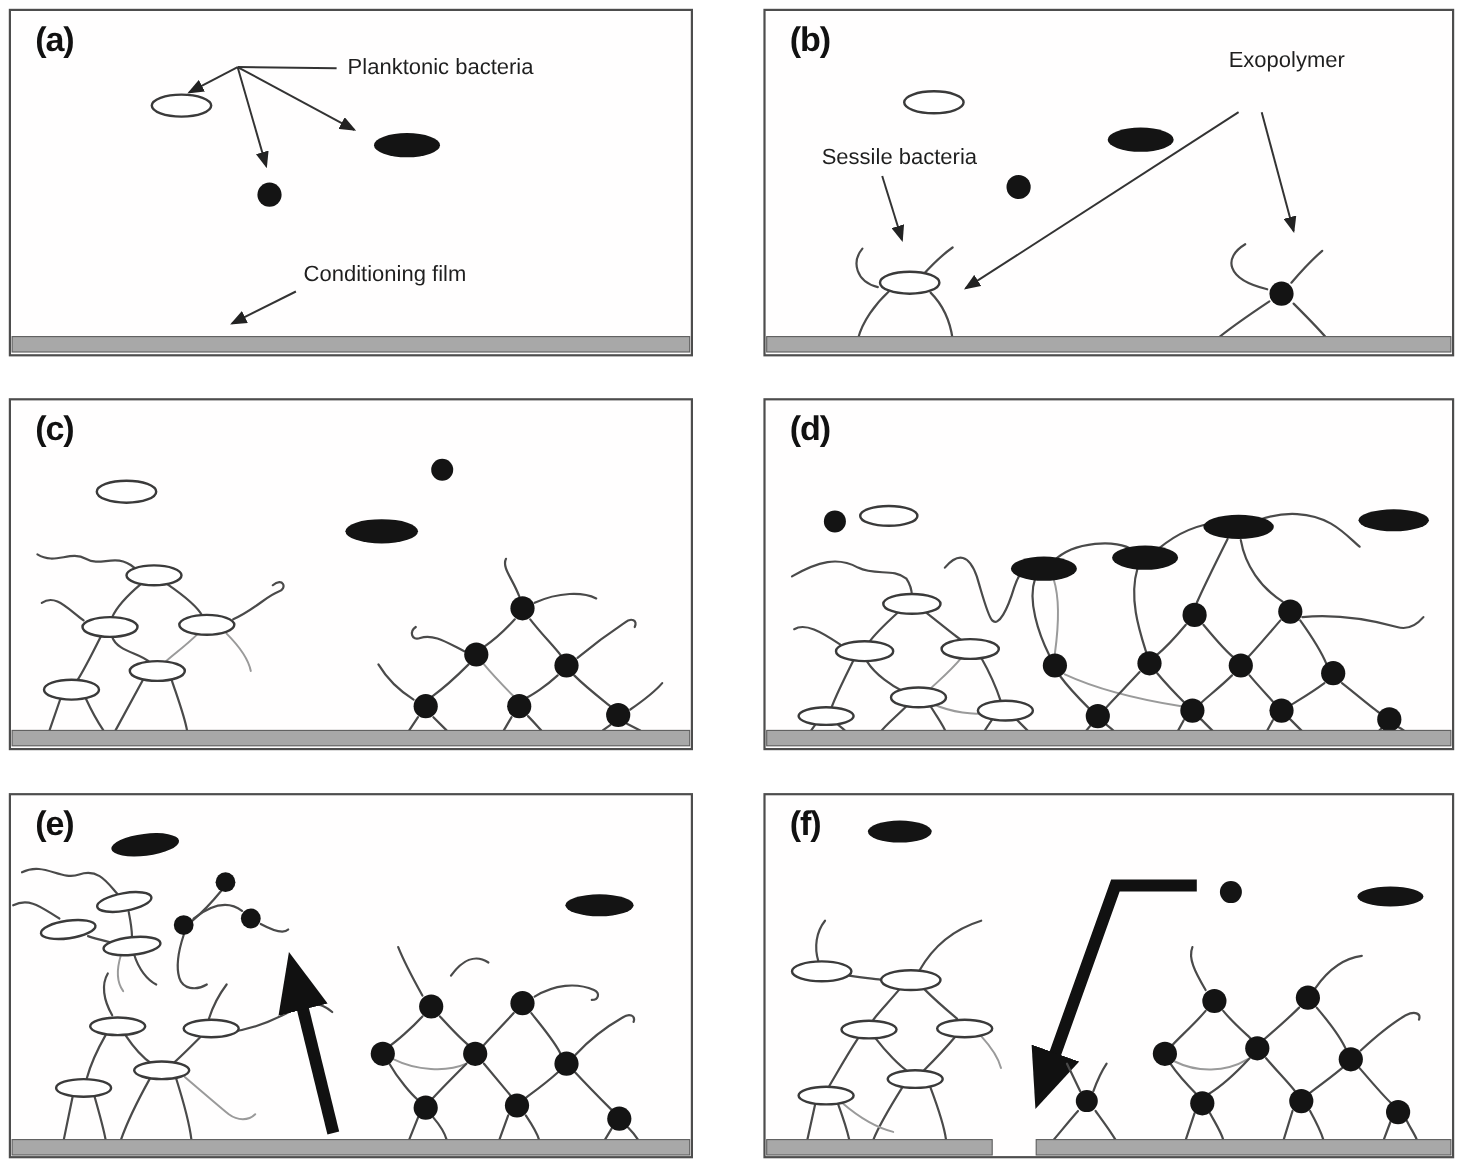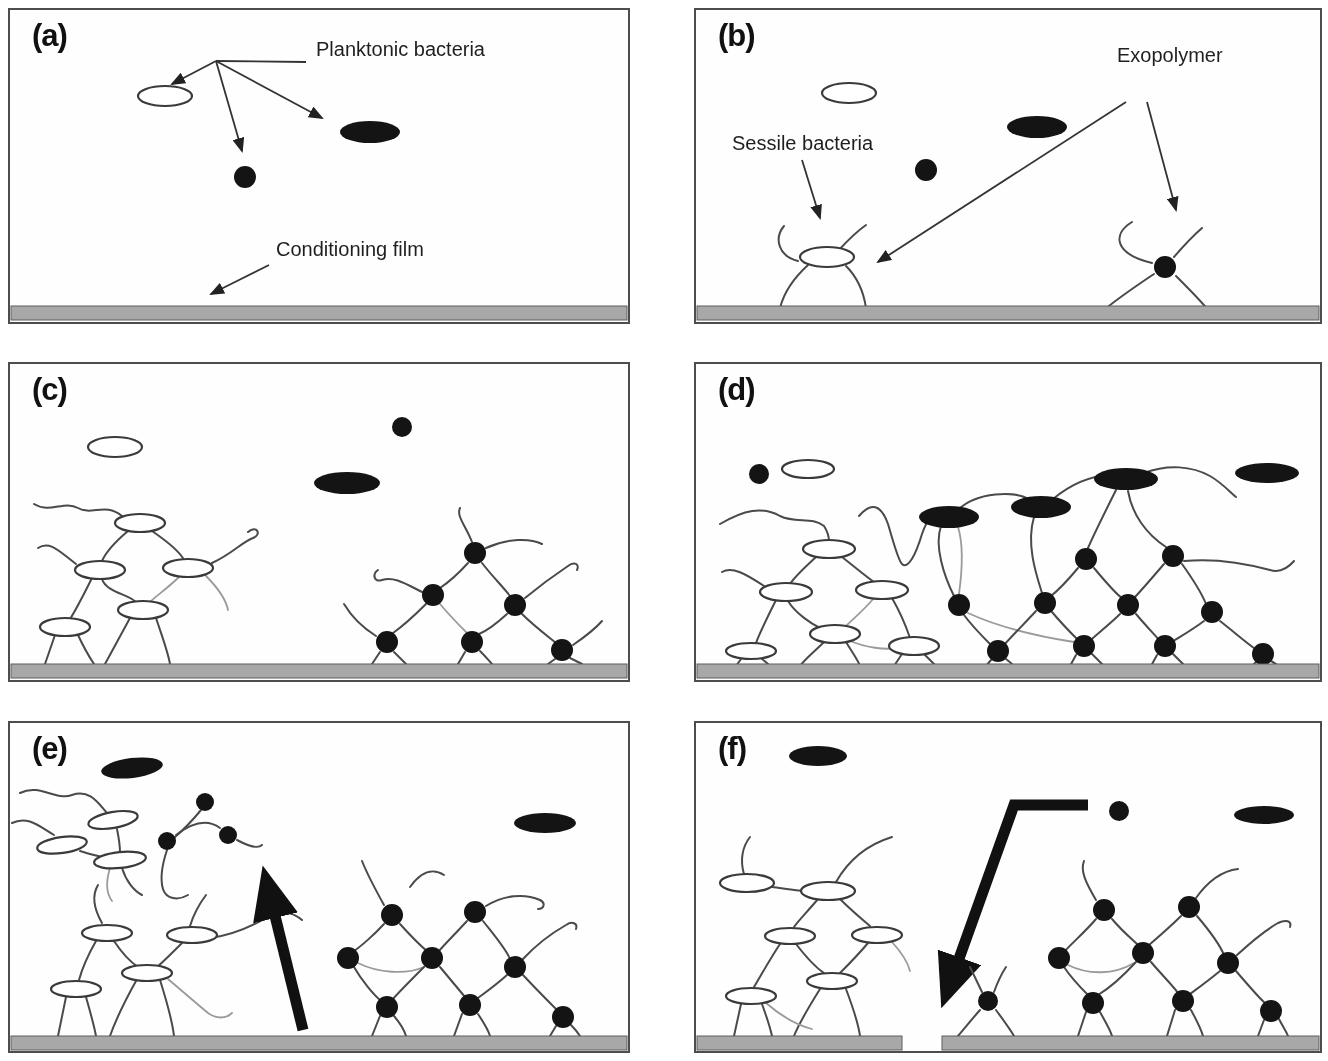--- a/index.html
+++ b/index.html
@@ -19,21 +19,21 @@
   .thick-arrow{fill:none;stroke:#111;stroke-width:11;stroke-linejoin:miter;}
   .substrate{fill:#a8a8a8;stroke:#5c5c5c;stroke-width:1;}
 </style>
 </head>
 <body>
 
 <div class="page">
 
   <section class="panel" style="left:8px;top:8px;width:622px;height:316px">
     <span class="plabel">(a)</span>
-    <span class="ann" style="left:306px;top:28px">Planktonic bacteria</span>
+    <span class="ann" style="left:306px;top:40px">Planktonic bacteria</span>
     <span class="ann" style="left:266px;top:228px">Conditioning film</span>
     <svg viewBox="0 0 618 312" preserveAspectRatio="none">
       <defs>
         <marker id="ta" markerUnits="userSpaceOnUse" markerWidth="15" markerHeight="12" refX="13" refY="6" orient="auto">
             <path d="M0,0 L15,6 L0,12 Z" fill="#222"></path>
           </marker>
       </defs>
       <g>
         <path class="thin-arrow" d="M296,52 L206,51"></path>
         <path class="thin-arrow" d="M206,51 L162,74" marker-end="url(#ta)"></path>
@@ -46,21 +46,21 @@
         <ellipse class="bcell" cx="360" cy="122" rx="30" ry="11"></ellipse>
         <circle class="bcell" cx="235" cy="167" r="11"></circle>
       </g>
       <rect class="substrate" x="1" y="296" width="616" height="14"></rect>
     </svg>
   </section>
 
   <section class="panel" style="left:694px;top:8px;width:628px;height:316px">
     <span class="plabel">(b)</span>
     <span class="ann" style="left:421px;top:34px">Exopolymer</span>
-    <span class="ann" style="left:36px;top:122px">Sessile bacteria</span>
+    <span class="ann" style="left:51px;top:122px">Sessile bacteria</span>
     <svg viewBox="0 0 624 312" preserveAspectRatio="none">
       <defs>
         <marker id="tb" markerUnits="userSpaceOnUse" markerWidth="15" markerHeight="12" refX="13" refY="6" orient="auto">
             <path d="M0,0 L15,6 L0,12 Z" fill="#222"></path>
           </marker>
       </defs>
       <g>
         <ellipse class="wcell" cx="153" cy="83" rx="27" ry="10"></ellipse>
         <ellipse class="bcell" cx="341" cy="117" rx="30" ry="11"></ellipse>
         <circle class="bcell" cx="230" cy="160" r="11"></circle>

